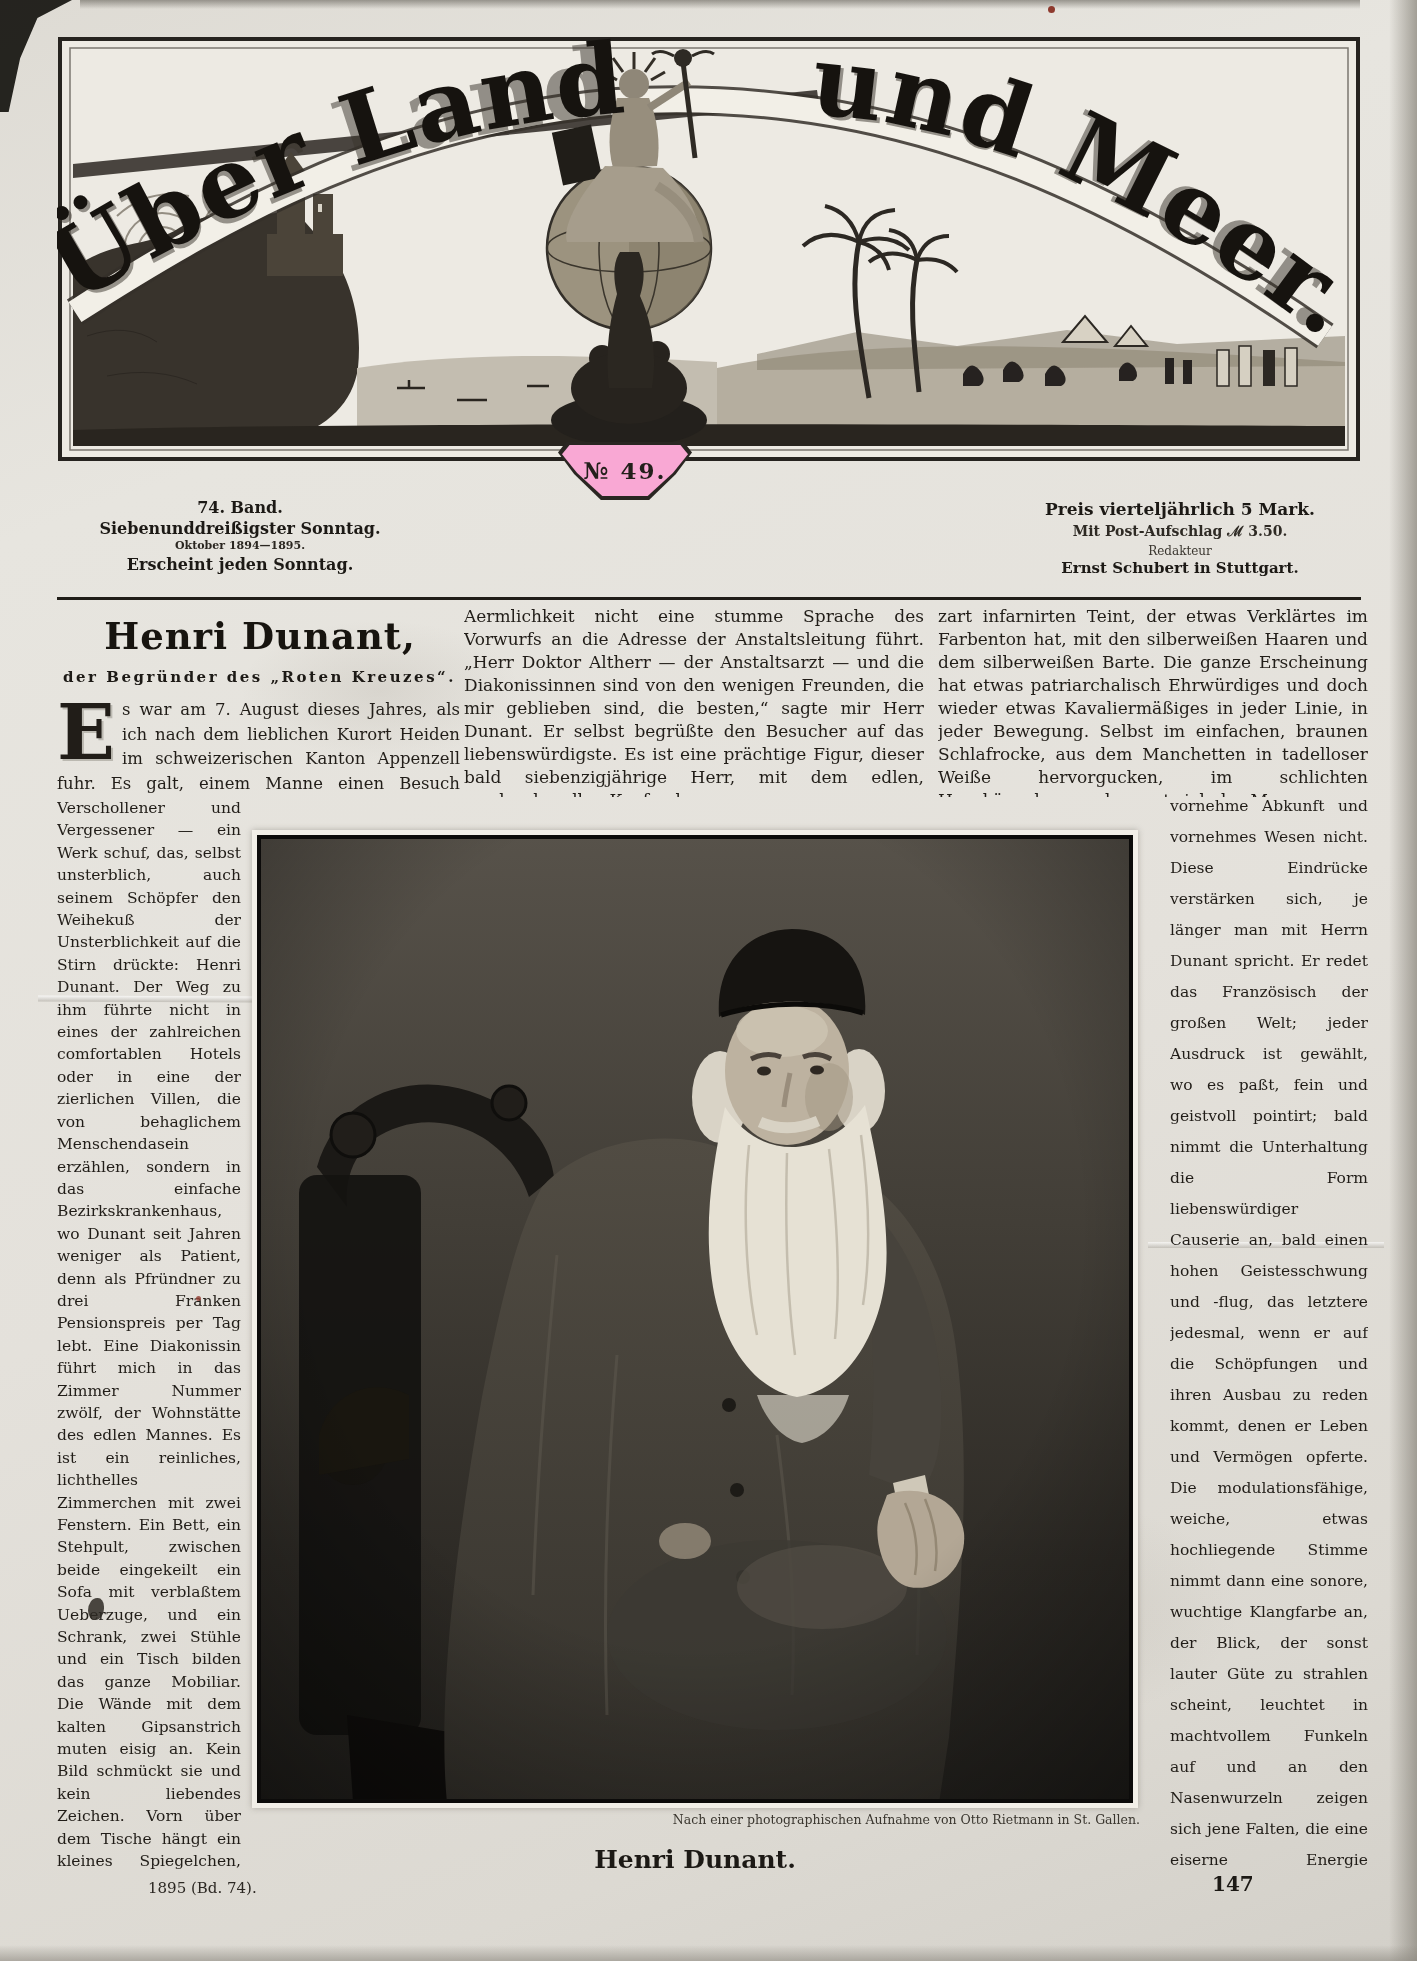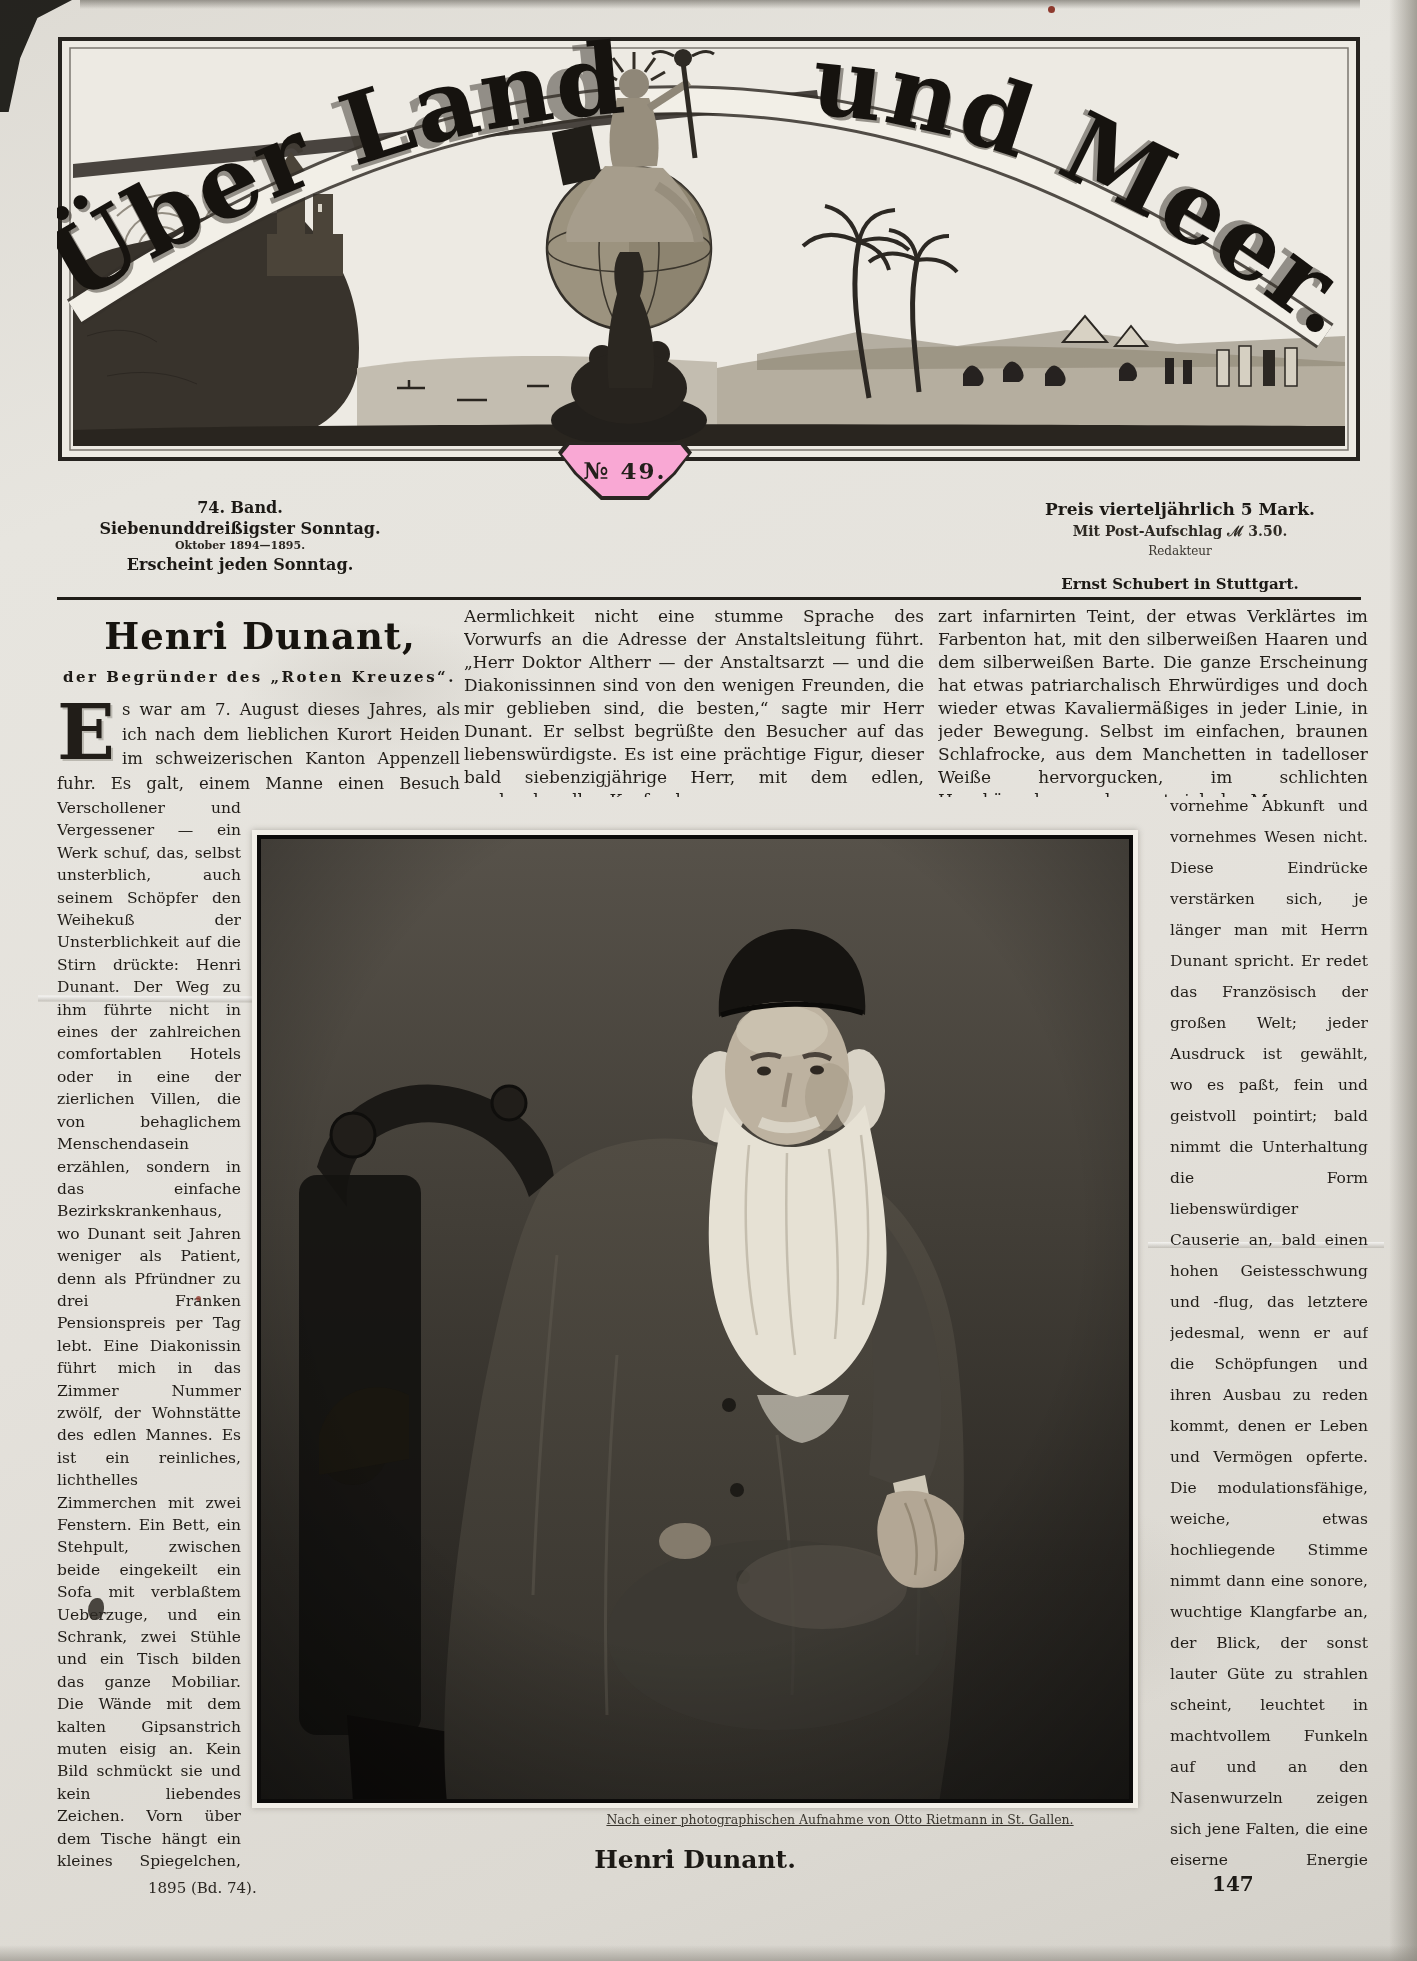--- a/index.html
+++ b/index.html
@@ -42,42 +42,42 @@
   .sub-left .l1 { font-size:16px; font-weight:bold; }
   .sub-left .l2 { font-size:16px; font-weight:bold; }
   .sub-left .l3 { font-size:11px; font-weight:bold; color:#2a2620; }
   .sub-left .l4 { font-size:16px; font-weight:bold; }
   .sub-center { left:290px; top:503px; width:800px; text-align:center; white-space:nowrap;
     font-size:48px; font-weight:bold; letter-spacing:1px; color:#17140f; }
   .sub-right { left:995px; top:499px; width:370px; text-align:center; }
   .sub-right .l1 { font-size:17px; font-weight:bold; }
   .sub-right .l2 { font-size:14px; font-weight:bold; color:#2e2a24; margin-top:2px; }
   .sub-right .l3 { font-size:12px; color:#3a362f; margin-top:4px; }
-  .sub-right .l4 { font-size:15px; font-weight:bold; margin-top:17px;text-align:center; }
+  .sub-right .l4 { font-size:15px; font-weight:bold; margin-top:1px;text-align:center; }
   .rule { left:57px; top:597px; width:1304px; height:3px; background:#201d18; }
   
   .art-title { left:60px; top:614px; width:400px; margin:0; text-align:center;
     font-size:37px; font-weight:bold; letter-spacing:1px; color:#17140f; }
   .art-subtitle { left:57px; top:668px; width:405px; text-align:center;
     font-size:15px; font-weight:bold; letter-spacing:2.5px; }
   .coltext { text-align:justify; color:#211d18; overflow:hidden; }
   .intro { left:57px; top:698px; width:403px; height:102px; font-size:16.5px; line-height:24.5px; }
   .dropcap { float:left; font-size:76px; line-height:62px; font-weight:bold; padding:4px 7px 0 0;
     text-shadow:2px 2px 0 rgba(60,55,45,.25); }
   .c1n { left:57px; top:797px; width:184px; height:1072px; font-size:15.5px; line-height:22.4px; }
   .c2  { left:464px; top:605px; width:460px; height:192px; font-size:17px; line-height:23px; }
   .c3w { left:938px; top:605px; width:430px; height:192px; font-size:17px; line-height:23px; }
   .c3n { left:1170px; top:791px; width:198px; height:1080px; font-size:15.5px; line-height:31px; }
   .c3n p { margin:0; }
   .c3n p + p { text-indent:16px; }
   
   .photo { left:252px; top:830px; width:886px; height:978px; background:#f2efe8;
     box-shadow:0 0 6px rgba(80,75,65,.35); }
   .photo svg { position:absolute; left:5px; top:5px; }
-  .credit { left:540px; top:1812px; width:600px; text-align:center; font-size:12.5px; color:#3a362f;text-decoration:underline; }
+  .credit { left:540px; top:1812px; width:600px; text-align:right; font-size:12.5px; color:#3a362f; }
   .caption { left:252px; top:1845px; width:886px; text-align:center; font-size:25px; font-weight:bold; }
   .foot-left { left:148px; top:1879px; font-size:15px; color:#2b2722; }
   .foot-page { left:1212px; top:1872px; font-size:20px; font-weight:bold; }
 </style>
 </head>
 <body>
 
 <div class="page">
 
   <div class="abs stain1"></div>

